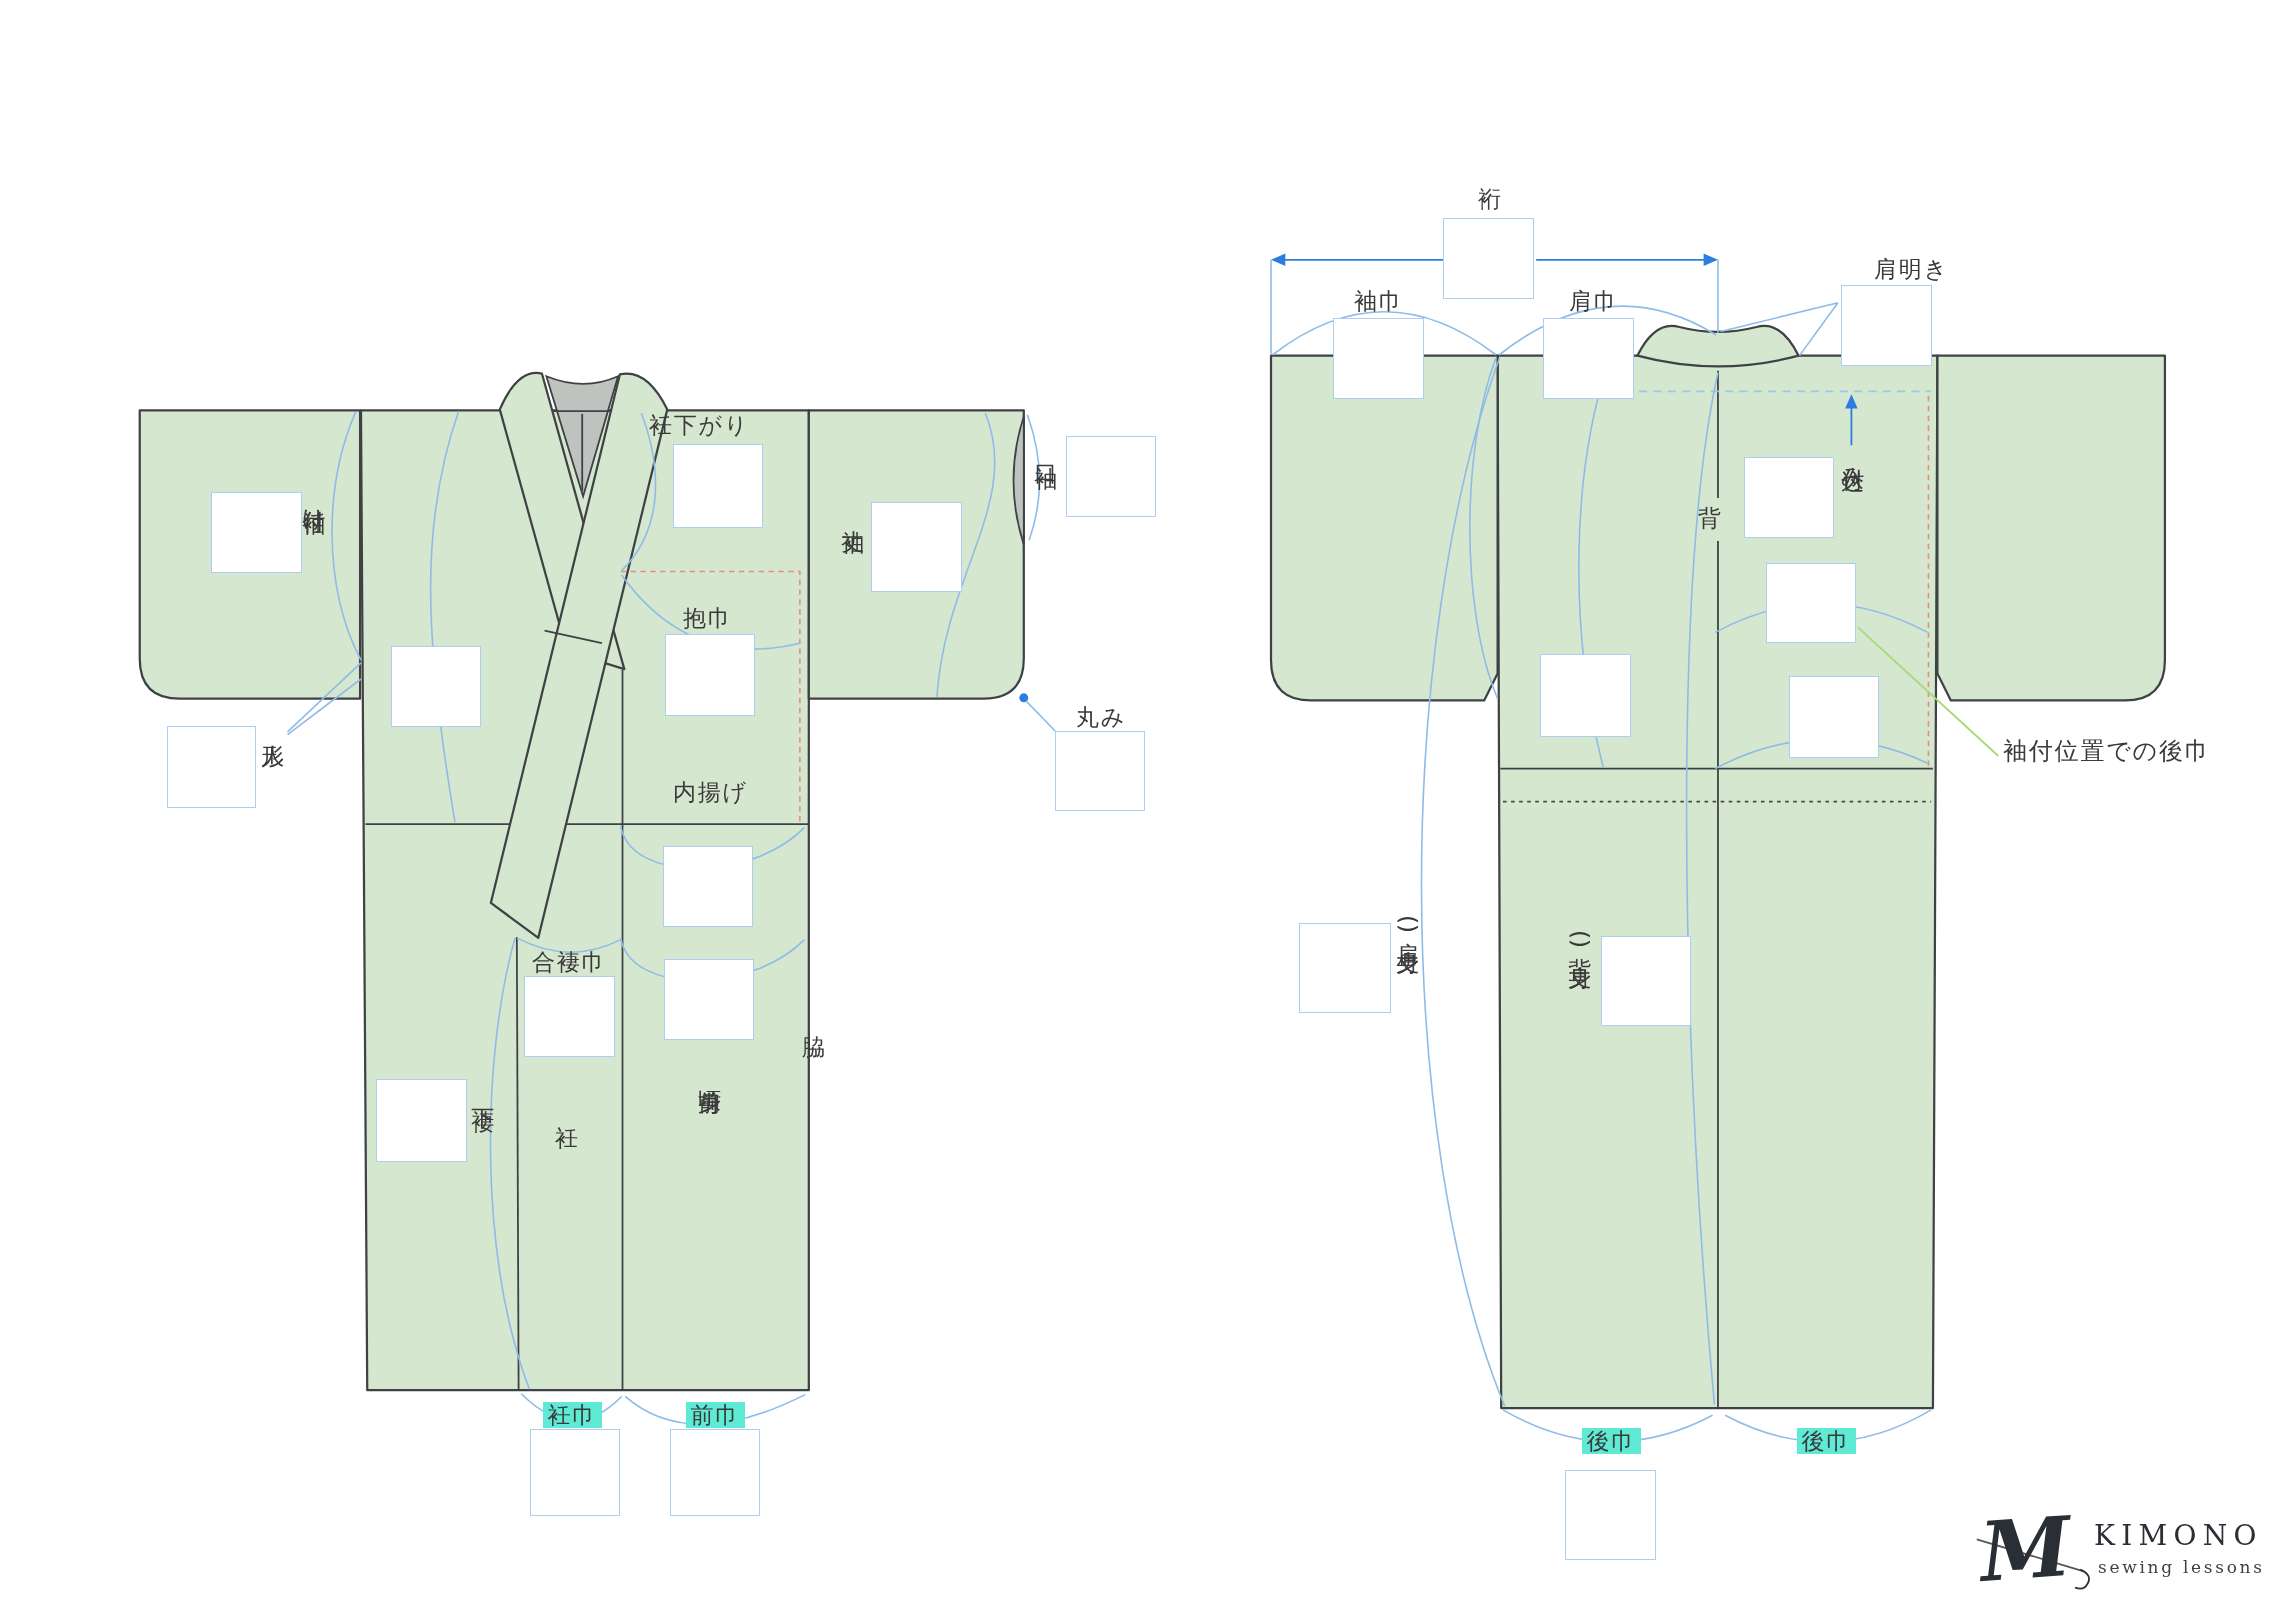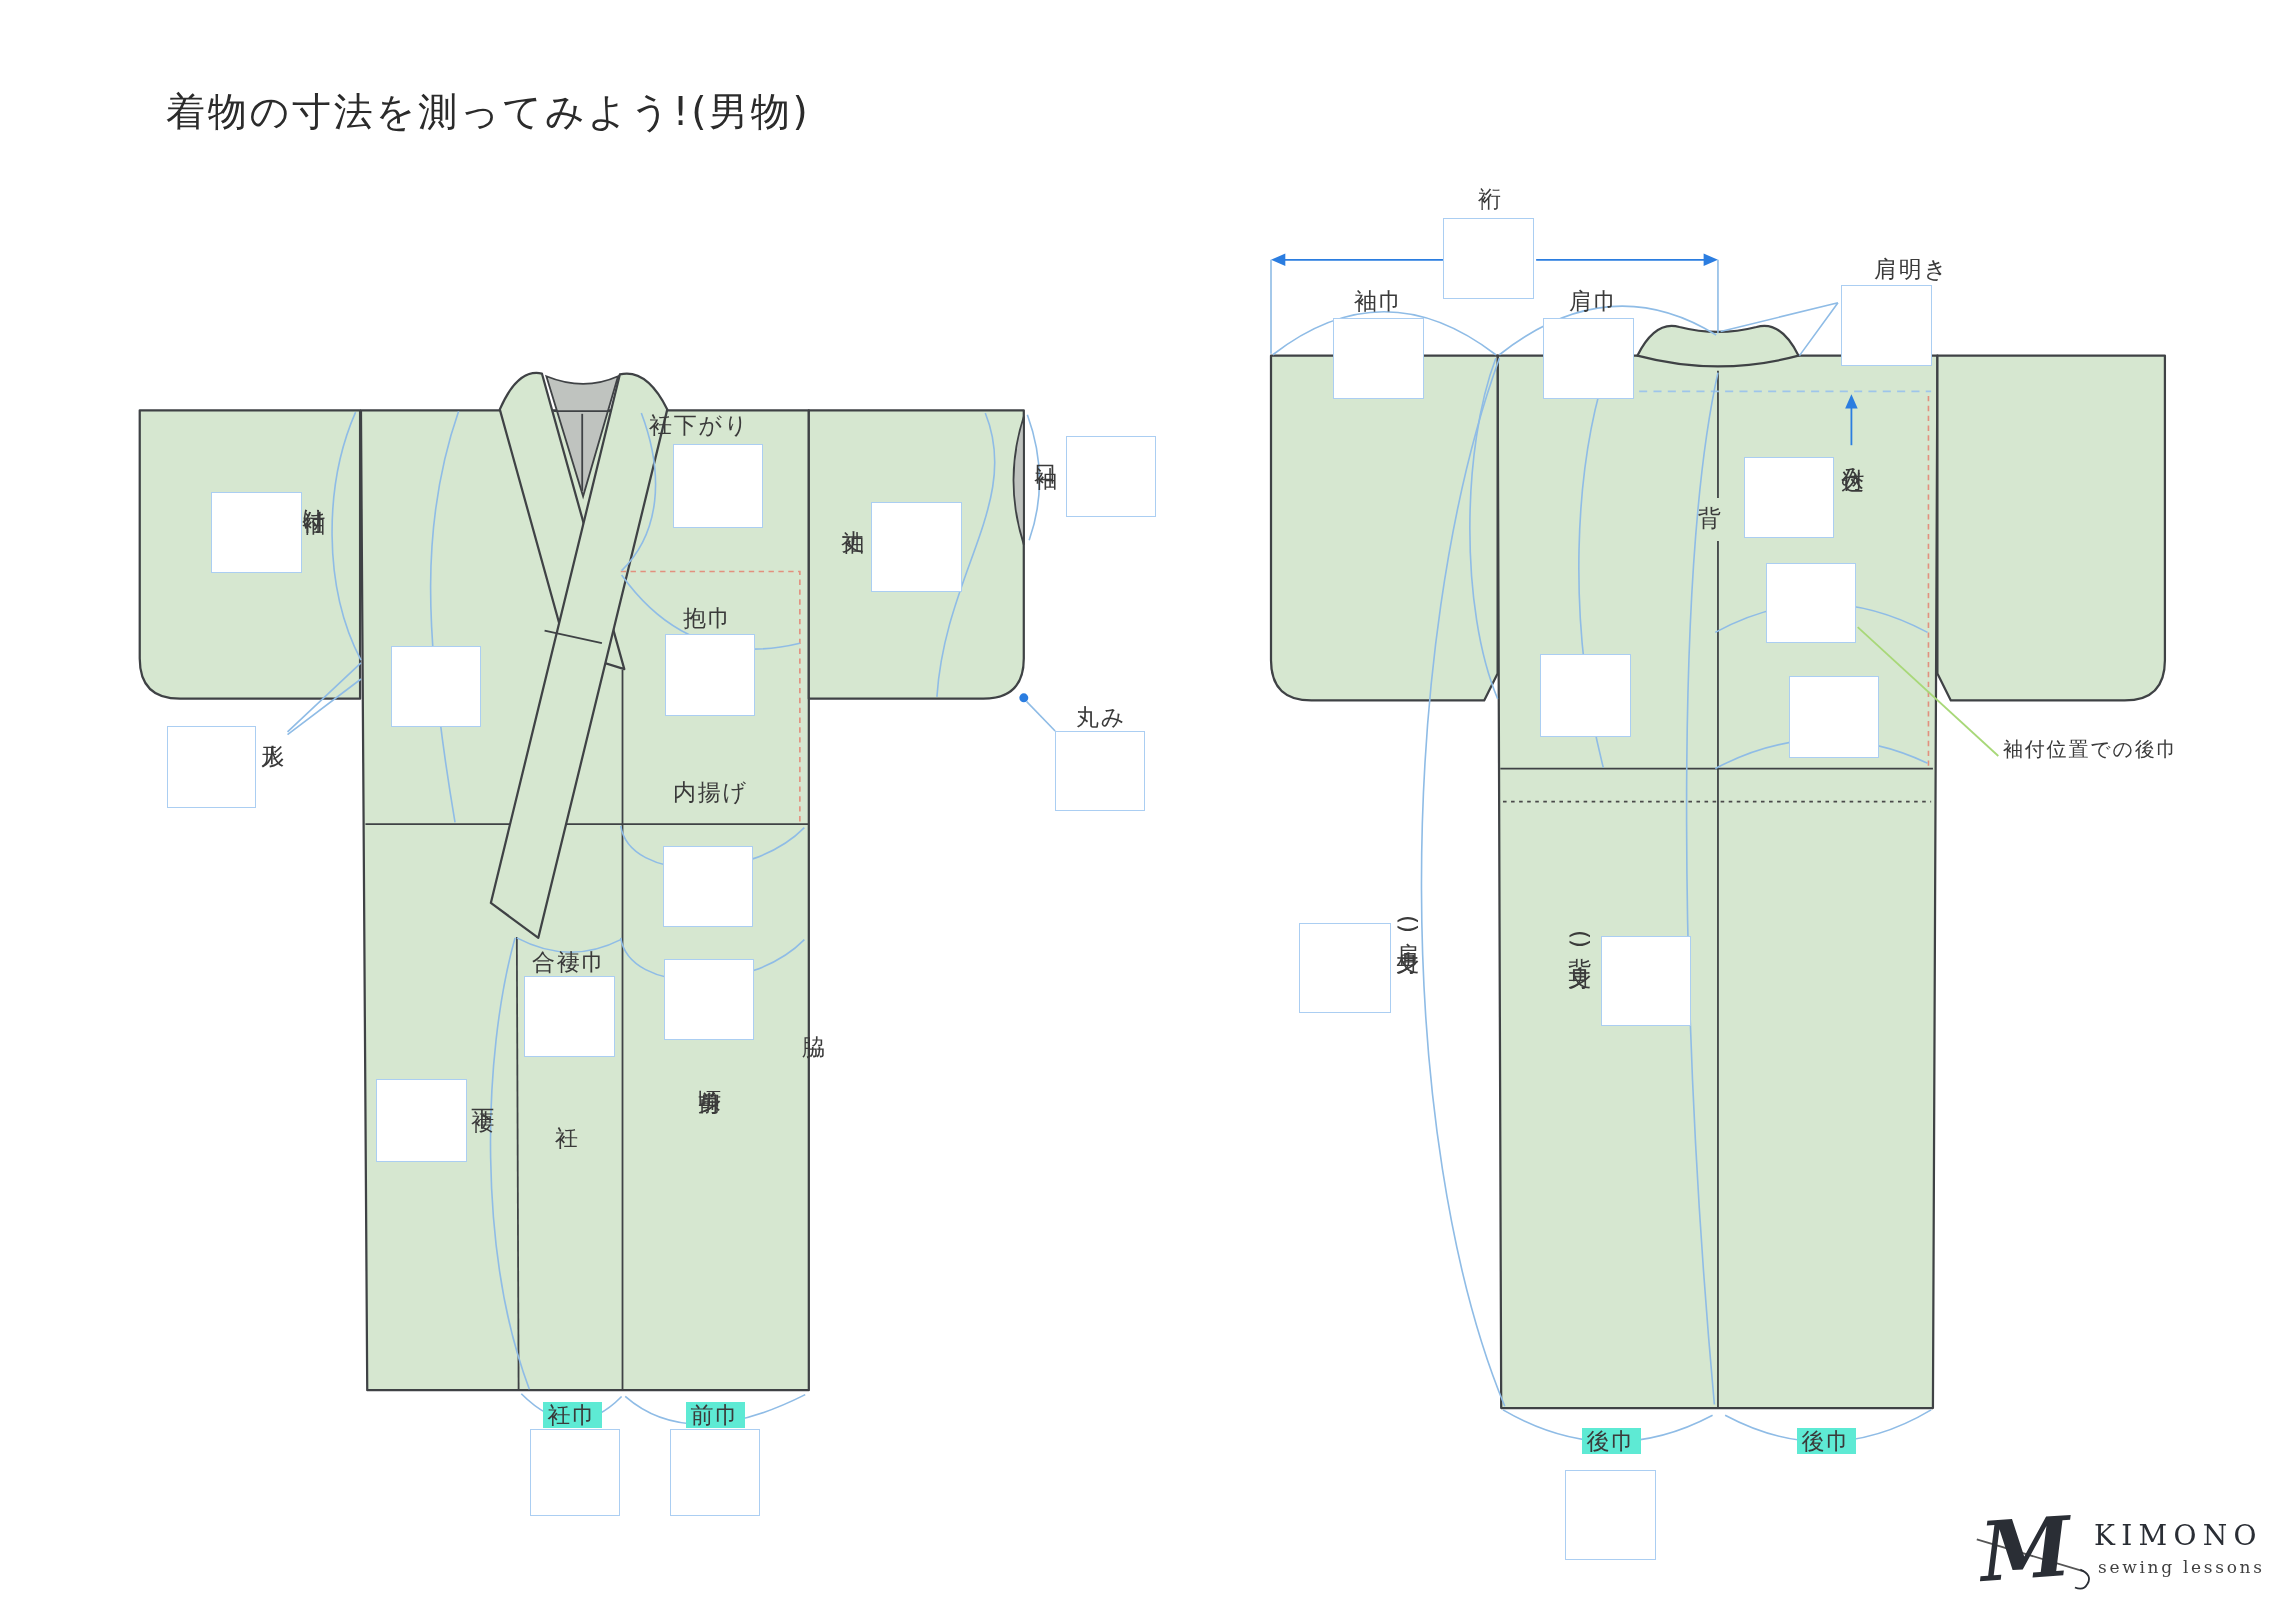--- a/index.html
+++ b/index.html
@@ -129,21 +129,20 @@
       <path class="blue" d="M1674,400 C1558,720 1556,1270 1680,1570"></path>
       <path class="blue" d="M1915,706 Q2032,642 2152,706"></path>
       <path class="blue" d="M1915,858 Q2032,796 2152,852"></path>
       <path class="blue" d="M1678,1574 Q1795,1642 1912,1580"></path>
       <path class="blue" d="M1926,1580 Q2042,1642 2156,1574"></path>
       <path class="blue" d="M1921,370 L2052,338 M2009,397 L2052,338"></path>
       <path class="gline" d="M2074,700 L2231,844"></path>
     </g>
   </svg>
 
-  <div id="title">着物の寸法を測ってみよう!(男物)</div>
 
   <div class="box" style="left:211px;top:492px;width:91px;height:81px"></div>
   <div class="lbl v" style="left:301px;top:493px">袖付け</div>
 
   <div class="box" style="left:167px;top:726px;width:89px;height:82px"></div>
   <div class="lbl v" style="left:260px;top:727px">人形</div>
 
   <div class="box" style="left:391px;top:646px;width:90px;height:81px"></div>
 
   <div class="lbl" style="left:649px;top:412px">衽下がり</div>
@@ -195,21 +194,21 @@
 
   <div class="lbl v" style="left:1840px;top:451px">付込み</div>
   <div class="box" style="left:1744px;top:457px;width:90px;height:81px"></div>
 
   <div class="lbl" style="left:1698px;top:505px">背</div>
 
   <div class="box" style="left:1766px;top:563px;width:90px;height:80px"></div>
   <div class="box" style="left:1789px;top:676px;width:90px;height:82px"></div>
   <div class="box" style="left:1540px;top:654px;width:91px;height:83px"></div>
 
-  <div class="lbl" style="left:2003px;top:738px;font-size:20px">袖付位置での後巾</div>
+  <div class="lbl" style="left:2003px;top:738px;font-size:24px">袖付位置での後巾</div>
 
   <div class="box" style="left:1299px;top:923px;width:92px;height:90px"></div>
   <div class="lbl v" style="left:1395px;top:915px">(肩)身丈</div>
 
   <div class="lbl v" style="left:1567px;top:930px">(背)身丈</div>
   <div class="box" style="left:1601px;top:936px;width:90px;height:90px"></div>
 
   <div class="lbl bg" style="left:1582px;top:1428px">後巾</div>
   <div class="lbl bg" style="left:1797px;top:1428px">後巾</div>
   <div class="box" style="left:1565px;top:1470px;width:91px;height:90px"></div>

